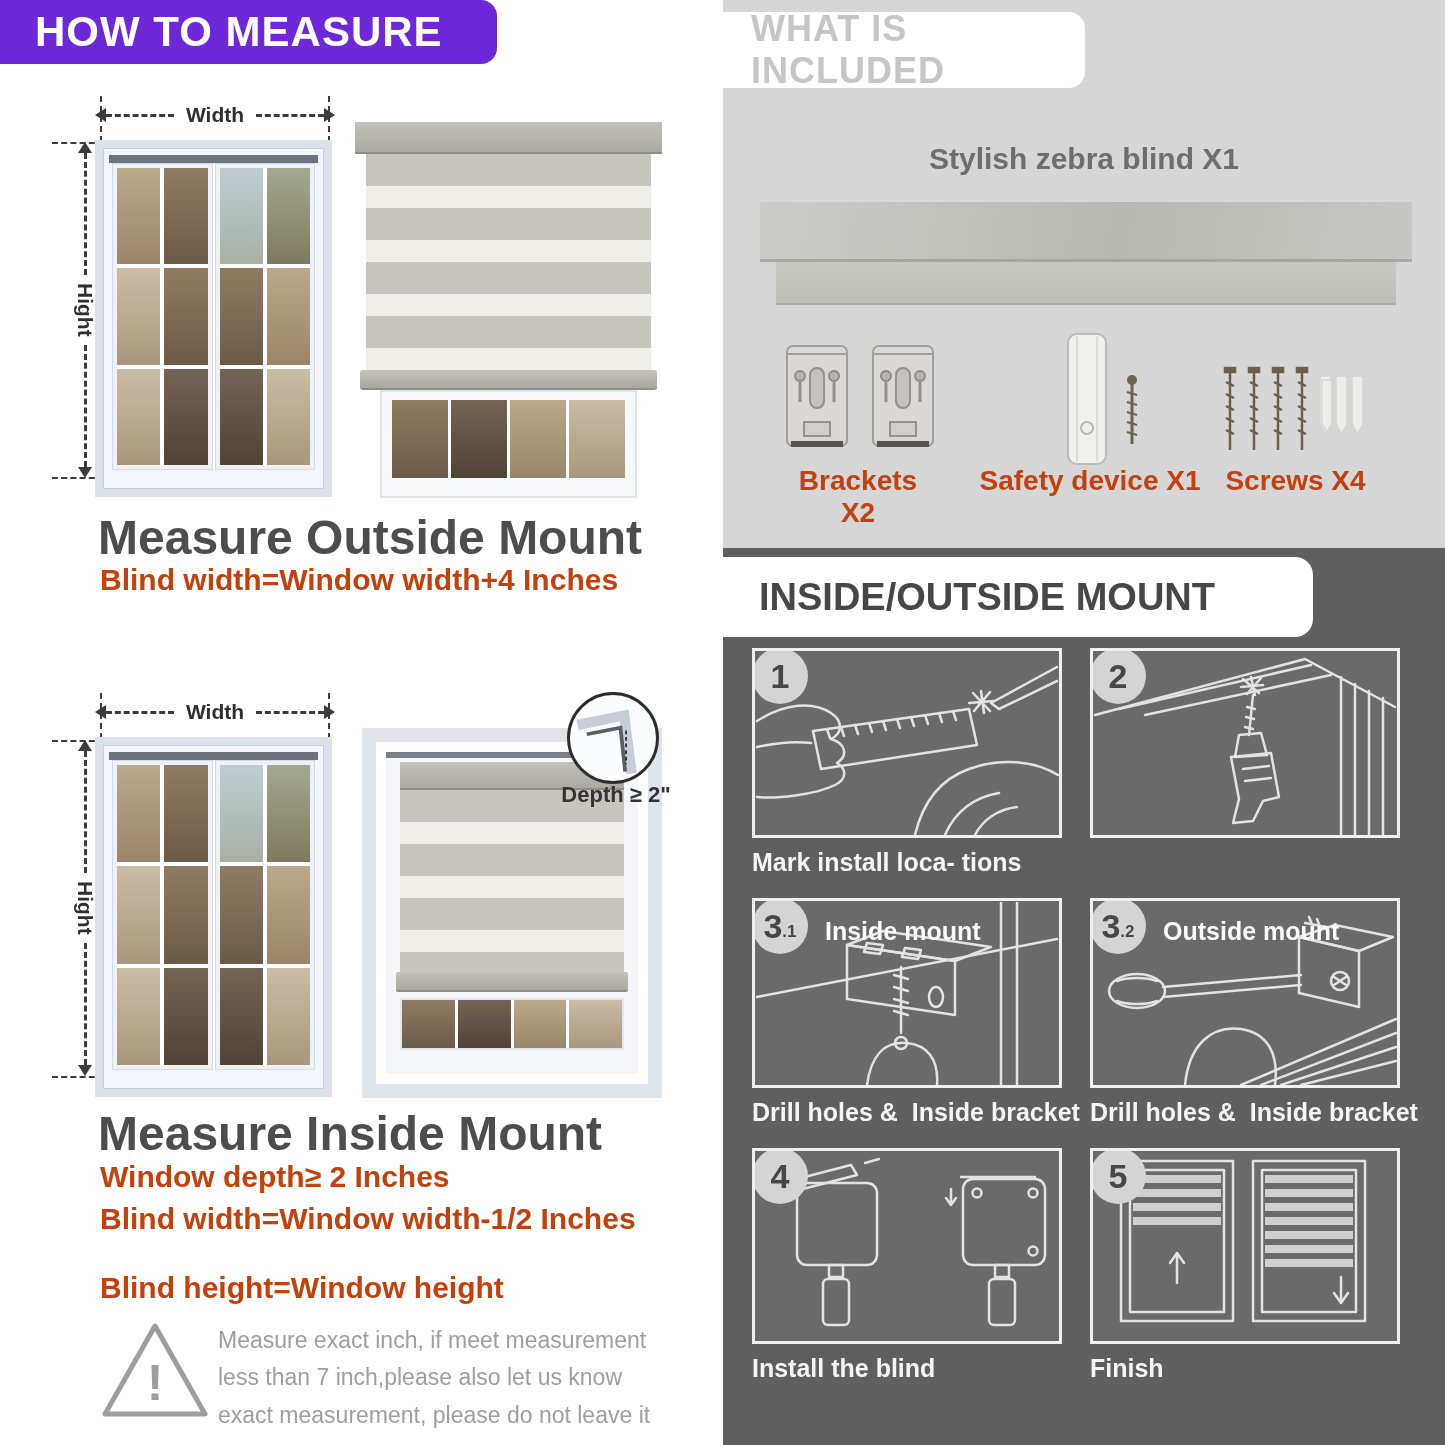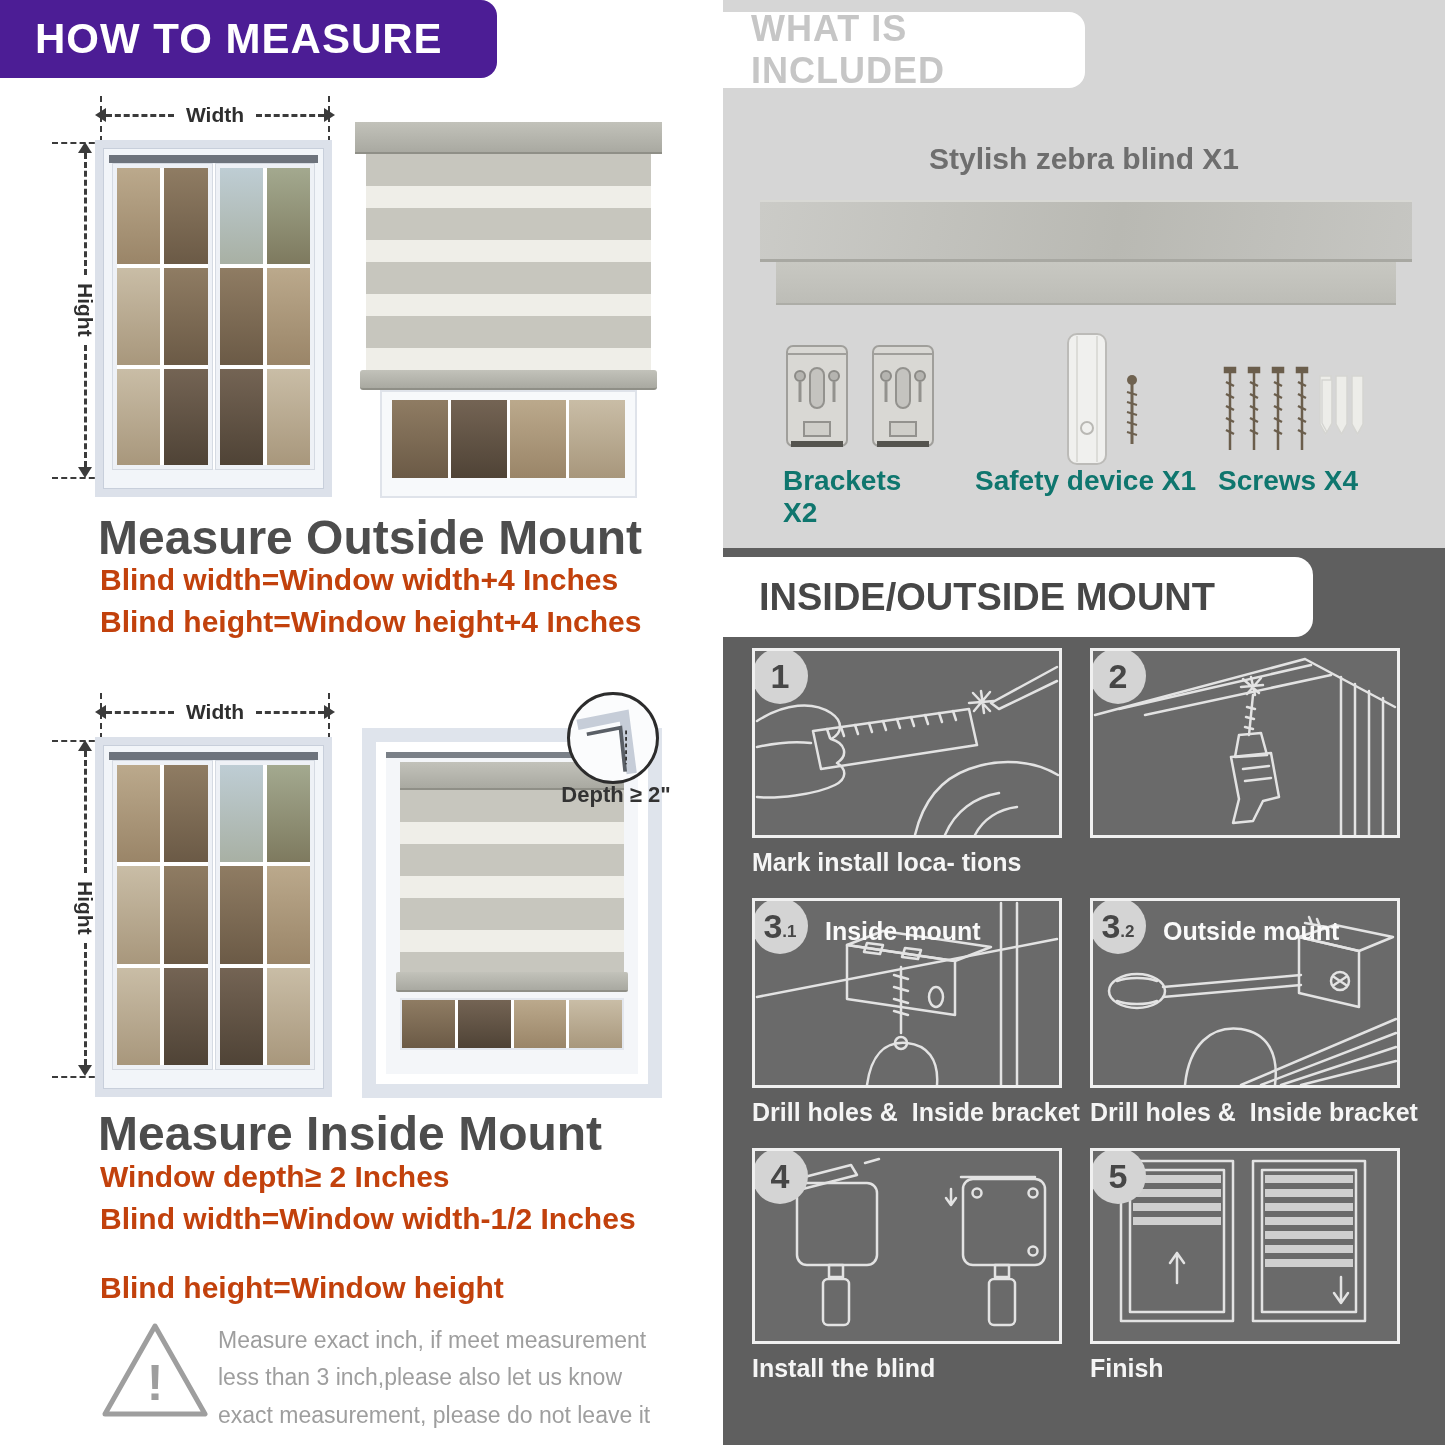--- a/index.html
+++ b/index.html
@@ -1,21 +1,21 @@
 <!DOCTYPE html>
 <html><head>
 <meta charset="utf-8">
 <style>
   * { margin:0; padding:0; box-sizing:border-box; }
   body { font-family:"Liberation Sans", sans-serif; background:#fff; }
   #page { position:relative; width:1445px; height:1445px; background:#fff; overflow:hidden; }
 
   
   .hbar { position:absolute; display:flex; align-items:center; font-weight:bold; }
-  #htm-bar { left:0; top:10; width:497px; height:78px; background:#4c1d95; border-radius:0 16px 16px 0; color:#fff; font-size:42px; padding-left:35px; letter-spacing:1px; }
+  #htm-bar { left:0; top:10; width:497px; height:64px; background:#6d28d9; border-radius:0 16px 16px 0; color:#fff; font-size:42px; padding-left:35px; letter-spacing:1px; }
   #wii-bar { left:723px; top:12px; width:362px; height:76px; background:#fff; border-radius:0 16px 16px 0; color:#c6c6c6; font-size:36px; padding-left:28px; letter-spacing:1px; }
   #iom-bar { left:723px; top:557px; width:590px; height:80px; background:#fff; border-radius:0 18px 18px 0; color:#474747; font-size:38px; padding-left:36px; }
 
   
   #light-section { position:absolute; left:723px; top:0; width:722px; height:548px; background:#d6d6d6; }
   #dark-section  { position:absolute; left:723px; top:548px; width:722px; height:897px; background:#5f5f5f; }
 
   
   .big-head { position:absolute; font-weight:bold; font-size:48px; color:#4d4d4d; }
   .body-line { position:absolute; font-weight:bold; font-size:30px; color:#c2410c; }
@@ -55,21 +55,21 @@
 
   
   .panel { position:absolute; width:310px; height:190px; border:3px solid #f0f0f0; background:#6a6a6a; overflow:hidden; }
   .panel svg { position:absolute; inset:0; width:100%; height:100%; }
   .badge { position:absolute; top:-3px; left:-3px; width:56px; height:56px; border-radius:50%; background:#d4d4d4; color:#474747; font-weight:bold; display:flex; align-items:center; justify-content:center; font-size:34px; }
   .badge .sub { font-size:17px; margin-top:12px; }
   .ptitle { position:absolute; left:70px; top:16px; color:#fafafa; font-weight:bold; font-size:25px; }
   .caption { position:absolute; color:#f5f5f5; font-weight:bold; font-size:25px; white-space:pre-wrap; width:340px; }
 
   
-  .item-label { position:absolute; font-weight:bold; font-size:28px; color:#0f766e; }
+  .item-label { position:absolute; font-weight:bold; font-size:28px; color:#c2410c; text-align:center; }
   #product-label { position:absolute; left:723px; width:722px; top:142px; text-align:center; font-weight:bold; font-size:30px; color:#6e6e6e; }
   #headrail-main { position:absolute; left:760px; top:200px; width:652px; height:62px; background:linear-gradient(100deg,#cbcbc7,#b9b9b3 55%,#c6c6c2); box-shadow:inset 0 2px 0 #d8d8d4, inset 0 -3px 0 #a8a8a2; }
   #headrail-sub { position:absolute; left:776px; top:262px; width:620px; height:43px; background:linear-gradient(180deg,#c8c8c2,#bcbcb6); box-shadow:inset 0 -2px 0 #adada7; }
 
   
   #warn-text { position:absolute; left:218px; top:1322px; width:440px; font-size:23px; color:#9e9e9e; line-height:1.62; }
 
   
   #magnifier { position:absolute; left:567px; top:692px; width:92px; height:92px; border-radius:50%; border:3px solid #2c2c2c; background:#fbfcfd; overflow:hidden; }
   #depth-label { position:absolute; left:560px; top:782px; width:112px; text-align:center; font-weight:bold; font-size:22px; color:#333; }
@@ -138,21 +138,20 @@
           <div class="pane g3"></div>
       </div>
     </div>
     <div class="rail" style="position:absolute; left:0; top:0; width:307px; height:32px;"></div>
     <div class="zstripes" style="position:absolute; left:11px; top:32px; width:285px; height:218px;"></div>
     <div class="rail" style="position:absolute; left:5px; top:248px; width:297px; height:20px; border-radius:3px;"></div>
   </div>
 
   <div class="big-head" style="left:98px; top:510px;">Measure Outside Mount</div>
   <div class="body-line" style="left:100px; top:563px;">Blind width=Window width+4 Inches</div>
-  <div class="body-line" style="left:100px; top:605px;">Blind height=Window height+4 Inches</div>
 
   <div class="dimw" style="left:95px; top:701px; width:240px; height:22px;">
     <span class="ah l"></span>
     <span class="seg"></span>
     <span class="lbl">Width</span>
     <span class="seg"></span>
     <span class="ah r"></span>
   </div>
   <div class="guide-v" style="left:100px; top:693px; height:46px;"></div>
   <div class="guide-v" style="left:328px; top:693px; height:46px;"></div>
@@ -217,21 +216,21 @@
 
   <div class="big-head" style="left:98px; top:1106px;">Measure Inside Mount</div>
   <div class="body-line" style="left:100px; top:1160px;text-align:right;">Window depth≥ 2 Inches</div>
   <div class="body-line" style="left:100px; top:1202px;">Blind width=Window width-1/2 Inches</div>
   <div class="body-line" style="left:100px; top:1271px;">Blind height=Window height</div>
 
   <svg style="position:absolute; left:100px; top:1318px;" width="110" height="105" viewBox="0 0 110 105">
     <path d="M55,8 L105,96 L5,96 Z" fill="none" stroke="#9e9e9e" stroke-width="5" stroke-linejoin="round"></path>
     <text x="55" y="82" text-anchor="middle" font-size="50" font-weight="bold" fill="#9e9e9e">!</text>
   </svg>
-  <div id="warn-text">Measure exact inch, if meet measurement less than 3 inch,please also let us know exact measurement, please do not leave it</div>
+  <div id="warn-text">Measure exact inch, if meet measurement less than 7 inch,please also let us know exact measurement, please do not leave it</div>
 
   <div id="wii-bar" class="hbar">
     <span>WHAT IS INCLUDED</span>
   </div>
   <div id="product-label">Stylish zebra blind X1</div>
   <div id="headrail-main"></div>
   <div id="headrail-sub"></div>
 
   <svg style="position:absolute; left:785px; top:338px;" width="150" height="125" viewBox="0 0 150 125">
     <g>

